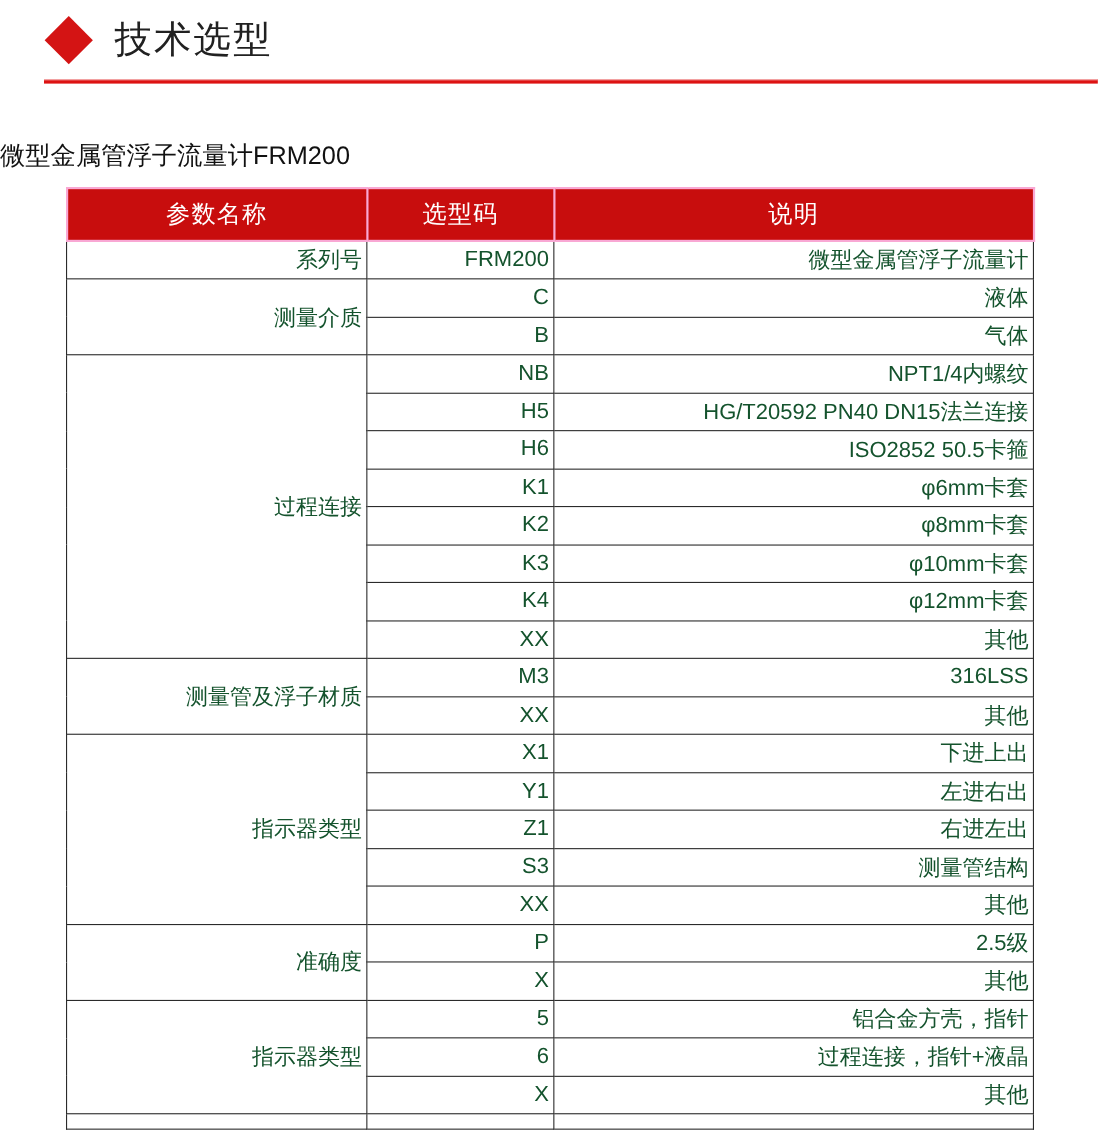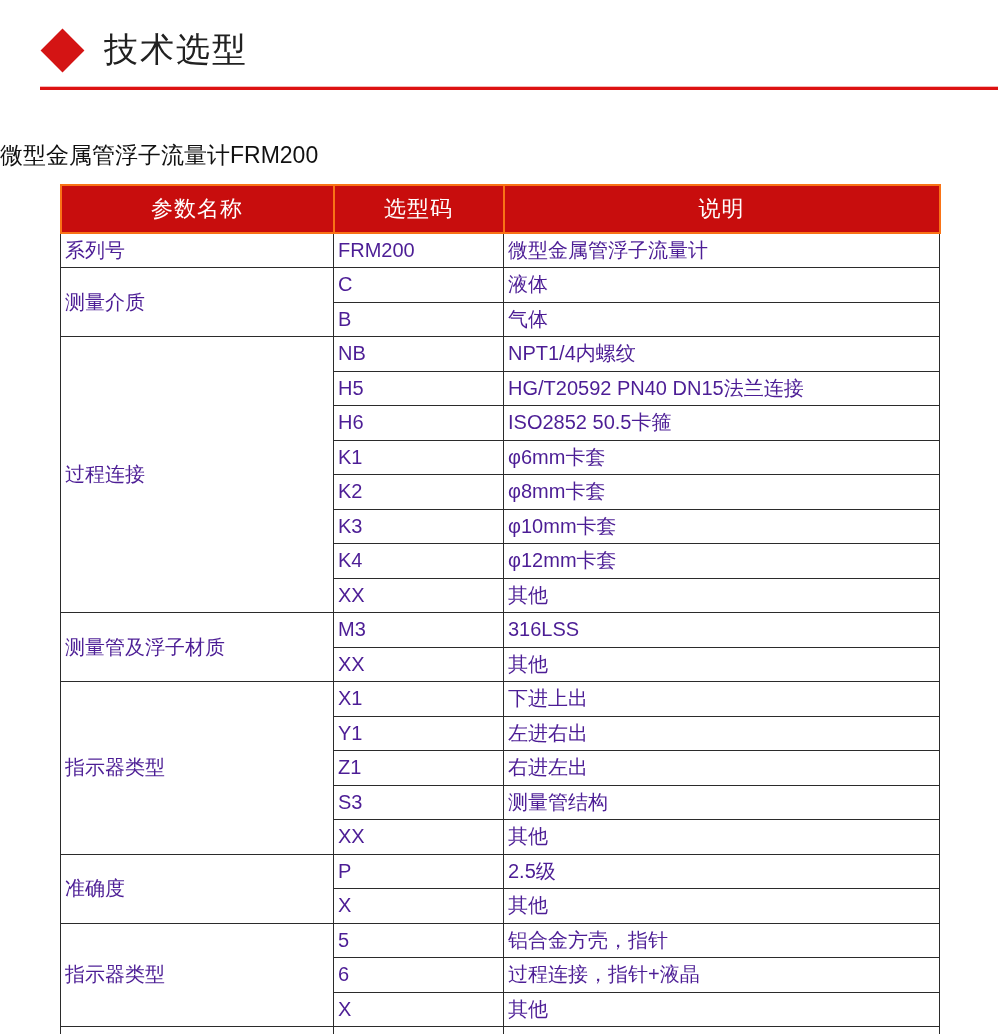--- a/index.html
+++ b/index.html
@@ -3,21 +3,21 @@
 <meta charset="utf-8">
 <style>
   * { margin: 0; padding: 0; box-sizing: border-box; }
   html, body {
     width: 1000px; height: 1034px;
     overflow: hidden;
     background: #ffffff;
     font-family: "Liberation Sans", "DejaVu Sans", sans-serif;
   }
   
-  .page-header { padding-top: 26px; }
+  .page-header { padding-top: 12px; }
   .title-row {
     display: flex; align-items: center;
     margin-left: 40px; height: 48px;
   }
   .diamond {
     width: 31px; height: 31px;
     background: #d41414;
     transform: rotate(45deg);
     margin: 0 10px 0 7px;
     flex: 0 0 auto;
@@ -51,29 +51,29 @@
   }
   .sel-table col.c1 { width: 273px; }
   .sel-table col.c2 { width: 170px; }
   .sel-table col.c3 { width: 436px; }
   .sel-table th {
     background: #c80d0d;
     color: #ffffff;
     font-size: 22px;
     font-weight: 500;
     height: 48px;
-    border: 2px solid #f97316;
+    border: 2px solid #f9a8d4;
     letter-spacing: 1px;
   }
   .sel-table td {
     height: 34.5px;
     border: 1.5px solid #2b2b2b;
     font-size: 20px;
-    color: #4c1d95;
-    text-align: left;
+    color: #14532d;
+    text-align: right;
     vertical-align: middle;
     padding: 0 4px;
     overflow: hidden;
     white-space: nowrap;
   }
   .sel-table td.param-cell { font-size: 20px; }
   .sel-table tr.partial-row td { height: 14px; }
 </style>
 </head>
 <body>

